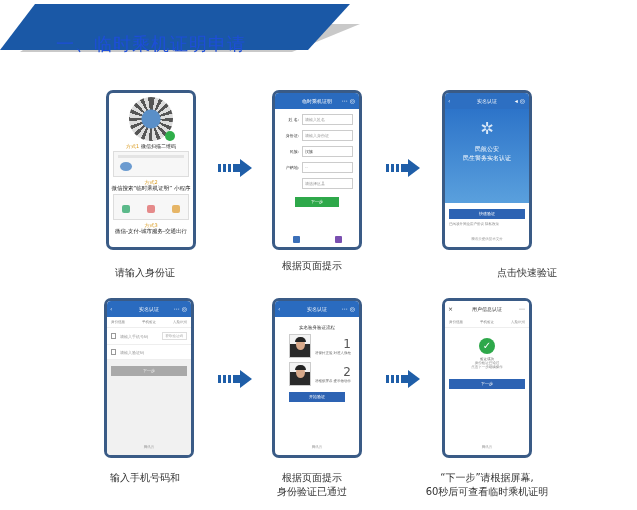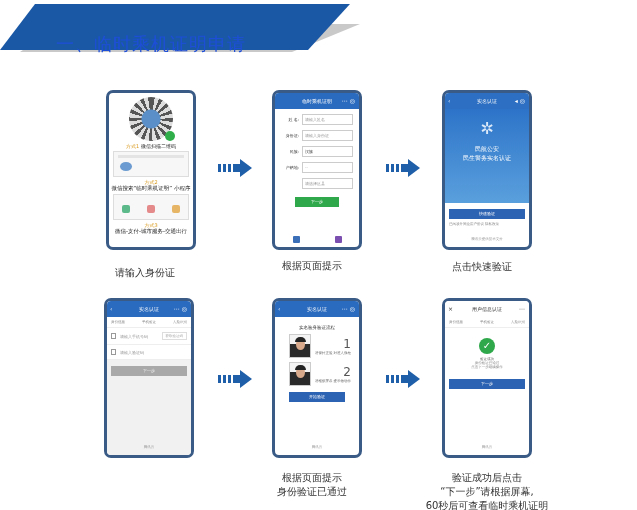--- a/index.html
+++ b/index.html
@@ -162,21 +162,21 @@
   <div class="tiny">已阅读并同意用户协议 隐私政策</div>
   <div class="foot-tiny">腾讯云提供技术支持</div>
 </div>
 
 <div class="caption" style="left:70px; top:266px;">
     <div>请输入身份证</div>
   </div>
 <div class="caption" style="left:237px; top:259px;">
     <div>根据页面提示</div>
   </div>
-<div class="caption" style="left:407px; top:260px;">
+<div class="caption" style="left:407px; top:266px;text-align:right;">
     <div>点击快速验证</div>
   </div>
 
 <div class="phone" style="left:104px; top:298px;">
   <div class="gray-bg">
     <div class="phone-head"><span class="back">‹</span><span>实名认证</span><span class="hicons">⋯ ◎</span></div>
     <div class="steps" style="background:#fff">
         <span>身份信息</span>
         <span>手机验证</span>
         <span>人脸识别</span>
@@ -237,22 +237,22 @@
     </div>
   <div class="check">✓</div>
   <div class="ok1">验证成功</div>
   <div class="ok2">身份验证已通过</div>
   <div class="ok2">点击下一步继续操作</div>
   <div class="blue-btn" style="margin-top:10px">下一步</div>
   <div class="foot-tiny">腾讯云</div>
 </div>
 
 <div class="caption" style="left:70px; top:471px;">
+    <div>输入手机号码和</div>
   </div>
 <div class="caption" style="left:237px; top:471px;">
     <div>根据页面提示</div>
     <div>身份验证已通过</div>
   </div>
 <div class="caption" style="left:412px; top:471px;">
-    <div>验证成功后点击</div>
     <div>“下一步”请根据屏幕,</div>
     <div>60秒后可查看临时乘机证明</div>
   </div>
 
 </body></html>

